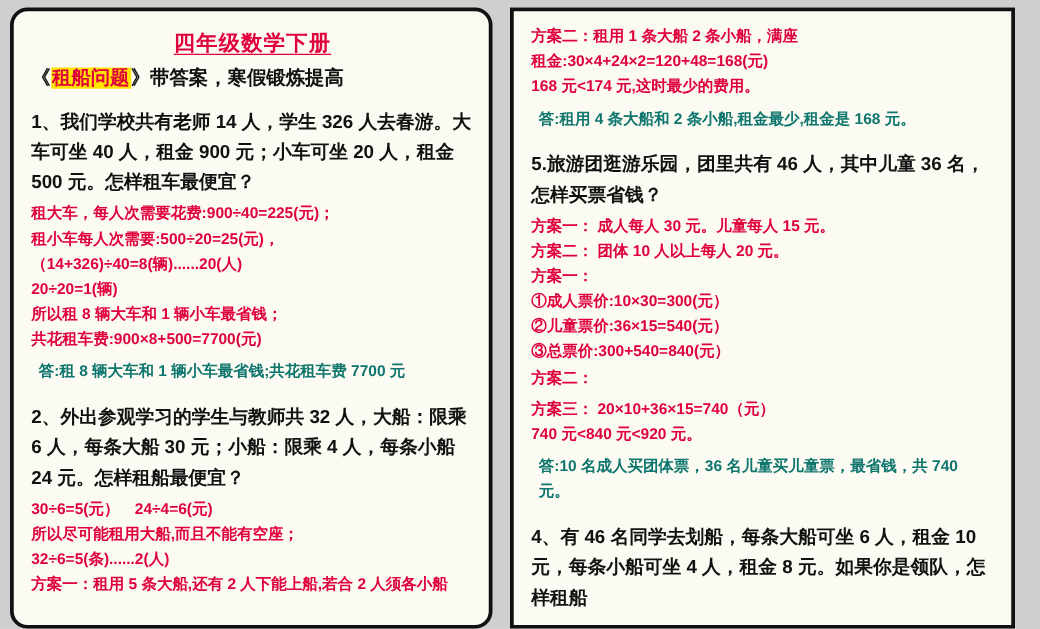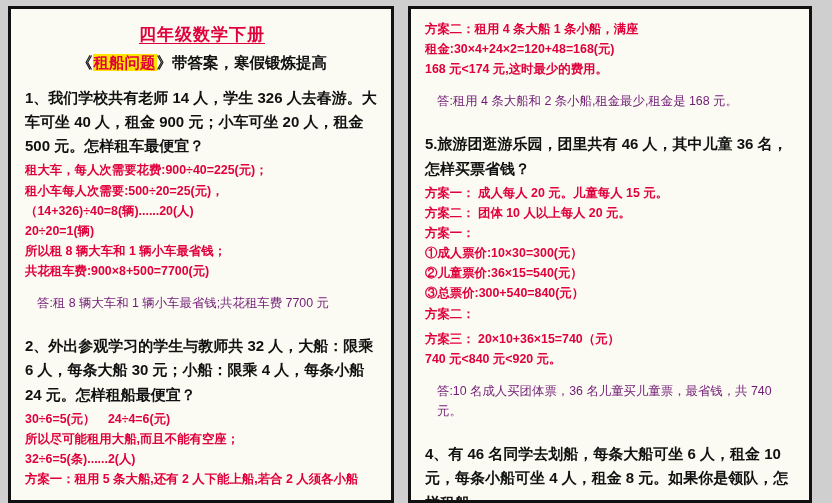--- a/index.html
+++ b/index.html
@@ -22,36 +22,36 @@
     background: #cfcfcf;
   }
   .sheet {
     background: #fbfbf3;
     border: 3px solid #111;
     box-sizing: border-box;
     padding: 10px 12px 6px 14px;
     overflow: hidden;
     position: relative;
   }
-  .sheet.left { width: 386px; }
+  .sheet.left { width: 386px; border-radius: 14px; }
   .sheet.right { width: 404px; }
 
   .title-main {
     text-align: center;
     color: #e0003c;
     font-weight: bold;
     font-size: 17px;
     letter-spacing: 1px;
     text-decoration: underline;
     text-underline-offset: 3px;
     margin: 6px 0 8px 0;
     line-height: 1.2;
   }
   .title-sub {
-    text-align: center;
+    text-align: left;
     font-weight: bold;
     font-size: 15.5px;
     color: #111;
     margin: 0 0 12px 0;
     line-height: 1.3;
   }
   .title-sub .hl {
     color: #e0003c;
     background: #ffe400;
     padding: 0 1px;
@@ -64,25 +64,25 @@
     margin: 0 0 2px 0;
   }
   .a {
     color: #e0003c;
     font-weight: bold;
     font-size: 12.4px;
     line-height: 1.62;
     margin: 0;
   }
   .ans {
-    color: #701a75;
-    font-weight: normal;
+    color: #0f766e;
+    font-weight: bold;
     font-size: 12.4px;
     line-height: 1.62;
-    margin: 12px;
+    margin: 6px;
   }
   .sp { height: 9px; }
   .sp-sm { height: 5px; }
 </style>
 </head>
 <body>
 
 <div class="page-wrap">
 
   <div class="sheet left">
@@ -99,27 +99,27 @@
     <div class="ans">答:租 8 辆大车和 1 辆小车最省钱;共花租车费 7700 元</div>
     <div class="sp"></div>
     <div class="q">2、外出参观学习的学生与教师共 32 人，大船：限乘 6 人，每条大船 30 元；小船：限乘 4 人，每条小船 24 元。怎样租船最便宜？</div>
     <div class="a">30÷6=5(元）　24÷4=6(元)</div>
     <div class="a">所以尽可能租用大船,而且不能有空座；</div>
     <div class="a">32÷6=5(条)......2(人)</div>
     <div class="a">方案一：租用 5 条大船,还有 2 人下能上船,若合 2 人须各小船</div>
   </div>
 
   <div class="sheet right">
-    <div class="a">方案二：租用 4 条大船 1 条小船，满座</div>
+    <div class="a">方案二：租用 1 条大船 2 条小船，满座</div>
     <div class="a">租金:30×4+24×2=120+48=168(元)</div>
     <div class="a">168 元&lt;174 元,这时最少的费用。</div>
     <div class="ans">答:租用 4 条大船和 2 条小船,租金最少,租金是 168 元。</div>
     <div class="sp"></div>
     <div class="q">5.旅游团逛游乐园，团里共有 46 人，其中儿童 36 名，怎样买票省钱？</div>
-    <div class="a">方案一： 成人每人 20 元。儿童每人 15 元。</div>
+    <div class="a">方案一： 成人每人 30 元。儿童每人 15 元。</div>
     <div class="a">方案二： 团体 10 人以上每人 20 元。</div>
     <div class="a">方案一：</div>
     <div class="a">①成人票价:10×30=300(元）</div>
     <div class="a">②儿童票价:36×15=540(元）</div>
     <div class="a">③总票价:300+540=840(元）</div>
     <div class="a">方案二：</div>
     <div class="sp-sm"></div>
     <div class="a">方案三： 20×10+36×15=740（元）</div>
     <div class="a">740 元&lt;840 元&lt;920 元。</div>
     <div class="ans">答:10 名成人买团体票，36 名儿童买儿童票，最省钱，共 740 元。</div>

